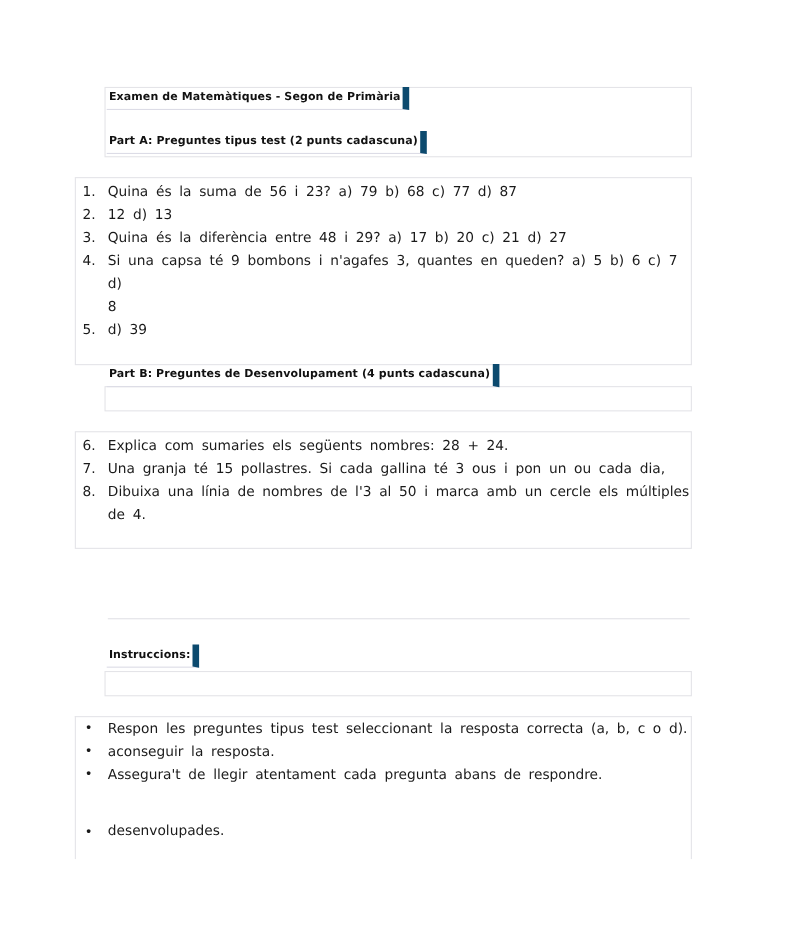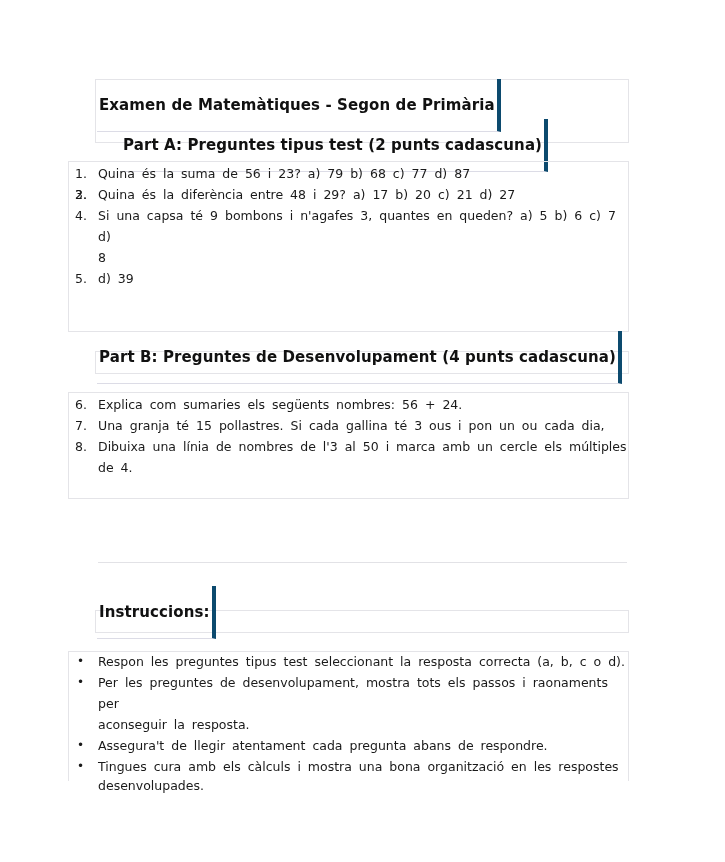--- a/index.html
+++ b/index.html
@@ -4,23 +4,23 @@
   <style>
     html, body { margin: 0; padding: 0; background: #ffffff; }
     body {
       width: 725px; height: 862px; position: relative; overflow: hidden;
       font-family: "DejaVu Sans", sans-serif; color: #111111;
     }
     .box {
       position: absolute; border: 1px solid #e4e4e8; box-sizing: border-box;
     }
     .hl {
-      position: absolute; font-weight: bold; font-size: 15px;
-      border-bottom: 1px solid #dcdce6; border-right: 4px solid #0c4a6e;
-      padding: 16px 2px; line-height: 20px; white-space: nowrap;
+      position: absolute; font-weight: bold; font-size: 10px;
+      border-bottom: 1px solid #dcdce6; border-right: 6px solid #0c4a6e;
+      padding: 0 2px; line-height: 20px; white-space: nowrap;
       font-family: "DejaVu Sans", sans-serif; letter-spacing: 0.1px;
     }
     ol, ul { margin: 0; padding: 0; list-style: none; }
     .q {
       position: relative; font-size: 12.5px; line-height: 21px;
       padding-left: 30px; word-spacing: 3px; color: #1a1a1a;
     }
     .q .num { position: absolute; left: 7px; top: 0; }
     .b {
       position: relative; font-size: 12.5px; line-height: 21px;
@@ -30,30 +30,31 @@
     .rule {
       position: absolute; left: 98px; width: 529px; top: 562px;
       border-top: 1px solid #e2e2e6; height: 0;
     }
   </style>
 </head>
 <body>
 
 <div class="box" style="left:95px; top:79px; width:534px; height:64px;"></div>
 <div class="hl" style="left:97px; top:79px;">Examen de Matemàtiques - Segon de Primària</div>
-<div class="hl" style="left:97px; top:119px;margin-left:24px;">Part A: Preguntes tipus test (2 punts cadascuna)</div>
+<div class="hl" style="left:97px; top:119px;">Part A: Preguntes tipus test (2 punts cadascuna)</div>
 
 <div class="box" style="left:68px; top:161px; width:561px; height:171px;"></div>
 <ol id="part-a-list" style="position:absolute; left:68px; top:163px; width:560px;">
     <li class="q">
       <span class="num">1.</span>
       <div>Quina és la suma de 56 i 23? a) 79 b) 68 c) 77 d) 87</div>
     </li>
     <li class="q">
       <span class="num">2.</span>
+      <div>12 d) 13</div>
     </li>
     <li class="q">
       <span class="num">3.</span>
       <div>Quina és la diferència entre 48 i 29? a) 17 b) 20 c) 21 d) 27</div>
     </li>
     <li class="q">
       <span class="num">4.</span>
       <div>Si una capsa té 9 bombons i n'agafes 3, quantes en queden? a) 5 b) 6 c) 7 d)</div>
       <div>8</div>
     </li>
@@ -63,21 +64,21 @@
     </li>
   </ol>
 
 <div class="box" style="left:95px; top:351px; width:534px; height:23px;"></div>
 <div class="hl" style="left:97px; top:331px;">Part B: Preguntes de Desenvolupament (4 punts cadascuna)</div>
 
 <div class="box" style="left:68px; top:392px; width:561px; height:107px;"></div>
 <ol id="part-b-list" style="position:absolute; left:68px; top:394px; width:560px;">
     <li class="q">
       <span class="num">6.</span>
-      <div>Explica com sumaries els següents nombres: 56 + 24.</div>
+      <div>Explica com sumaries els següents nombres: 28 + 24.</div>
     </li>
     <li class="q">
       <span class="num">7.</span>
       <div>Una granja té 15 pollastres. Si cada gallina té 3 ous i pon un ou cada dia,</div>
     </li>
     <li class="q">
       <span class="num">8.</span>
       <div>Dibuixa una línia de nombres de l'3 al 50 i marca amb un cercle els múltiples</div>
       <div>de 4.</div>
     </li>
@@ -89,25 +90,23 @@
 <div class="hl" style="left:97px; top:586px;">Instruccions:</div>
 
 <div class="box" style="left:68px; top:651px; width:561px; height:130px; border-bottom:none;"></div>
 <ul id="instr-list" style="position:absolute; left:68px; top:651px; width:560px;">
     <li class="b">
       <span class="dot">•</span>
       <div>Respon les preguntes tipus test seleccionant la resposta correcta (a, b, c o d).</div>
     </li>
     <li class="b">
       <span class="dot">•</span>
-      <div>Per les preguntes de desenvolupament, mostra tots els passos i raonaments per</div>
       <div>aconseguir la resposta.</div>
     </li>
     <li class="b">
       <span class="dot">•</span>
       <div>Assegura't de llegir atentament cada pregunta abans de respondre.</div>
     </li>
     <li class="b">
       <span class="dot">•</span>
-      <div>Tingues cura amb els càlculs i mostra una bona organització en les respostes</div>
-      <div style="line-height: 17px;">desenvolupades.</div>
+      <div style="line-height: 17px; margin-top: 32px;">desenvolupades.</div>
     </li>
   </ul>
 
 </body></html>

